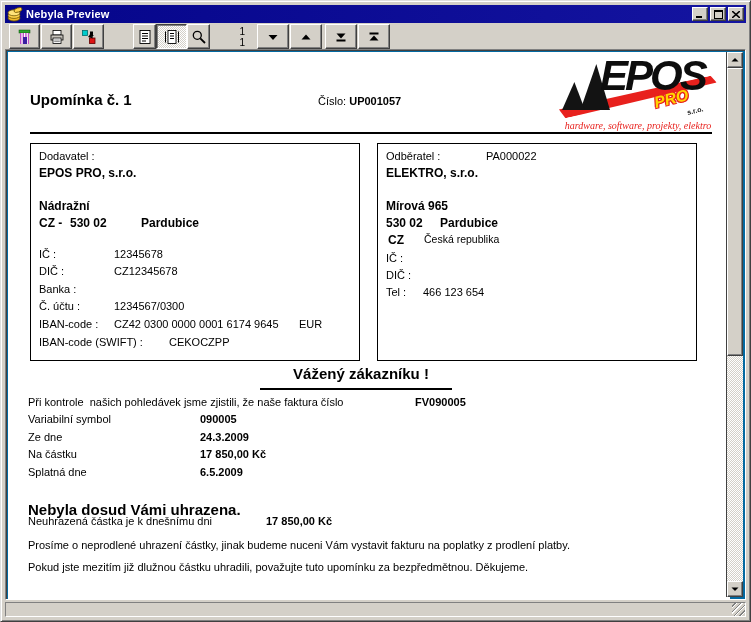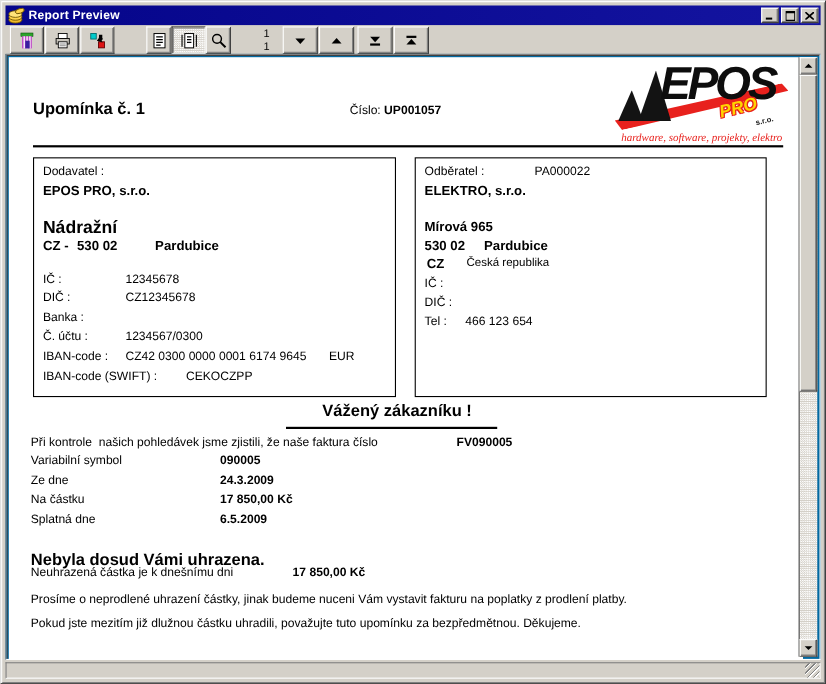--- a/index.html
+++ b/index.html
@@ -117,21 +117,21 @@
 
   <div class="titlebar">
     <span class="app-icon">
       <svg width="16" height="16" viewBox="0 0 16 16">
         <ellipse cx="7" cy="12" rx="6" ry="3" fill="#f0b929" stroke="#6d5400" stroke-width="0.8"></ellipse>
         <ellipse cx="7" cy="9.4" rx="6" ry="3" fill="#ffd34d" stroke="#6d5400" stroke-width="0.8"></ellipse>
         <ellipse cx="7" cy="6.8" rx="6" ry="3" fill="#ffe37a" stroke="#6d5400" stroke-width="0.8"></ellipse>
         <ellipse cx="11" cy="4" rx="4.2" ry="2.1" fill="#ffd34d" stroke="#6d5400" stroke-width="0.8" transform="rotate(-18 11 4)"></ellipse>
       </svg>
     </span>
-    <span class="title">Report Preview</span>
+    <span class="title">Nebyla Preview</span>
     <span class="winbtns">
       <button class="wbtn">
         <svg width="8" height="7" viewBox="0 0 8 7">
             <rect x="0" y="5" width="6" height="2" fill="#000"></rect>
           </svg>
       </button>
       <button class="wbtn">
         <svg width="9" height="9" viewBox="0 0 9 9">
             <path fill-rule="evenodd" d="M0 0 H9 V9 H0 Z M1 2 V8 H8 V2 Z" fill="#000"></path>
           </svg>
@@ -266,21 +266,21 @@
         <div class="logo-pro">PRO</div>
         <div class="logo-sro">s.r.o.</div>
         <div class="logo-tagline">hardware, software, projekty, elektro</div>
       </div>
 
       <div class="rule" style="left:22px;top:80px;width:682px;"></div>
 
       <div class="box" style="left:22px;top:91px;width:330px;height:218px;">
         <div class="abs" style="left:8px;top:6px;">Dodavatel :</div>
         <div class="abs b" style="left:8px;top:22px;font-size:12px;">EPOS PRO, s.r.o.</div>
-        <div class="abs b" style="left:8px;top:55px;font-size:16px;">Nádražní</div>
+        <div class="abs b" style="left:8px;top:55px;font-size:12px;">Nádražní</div>
         <div>
           <span class="abs b" style="left:8px;top:72px;font-size:12px;">CZ -</span>
           <span class="abs b" style="left:39px;top:72px;font-size:12px;">530 02</span>
           <span class="abs b" style="left:110px;top:72px;font-size:12px;">Pardubice</span>
         </div>
         <div>
           <span class="abs" style="left:8px;top:104px;">IČ :</span>
           <span class="abs" style="left:83px;top:104px;">12345678</span>
         </div>
         <div>

